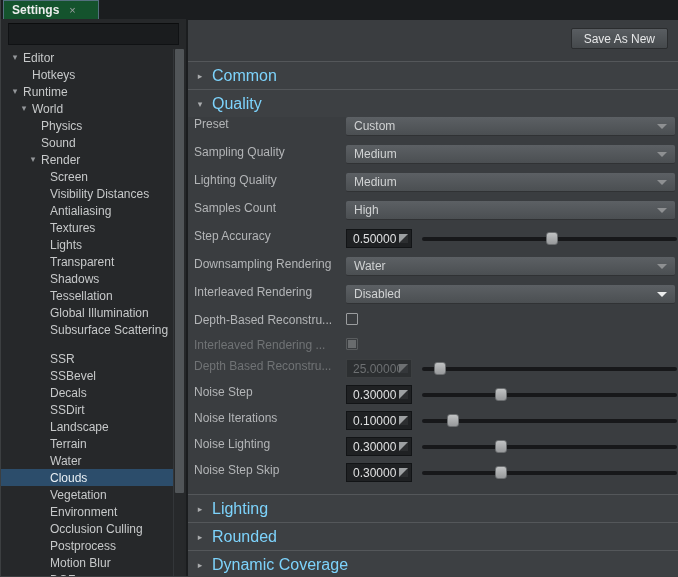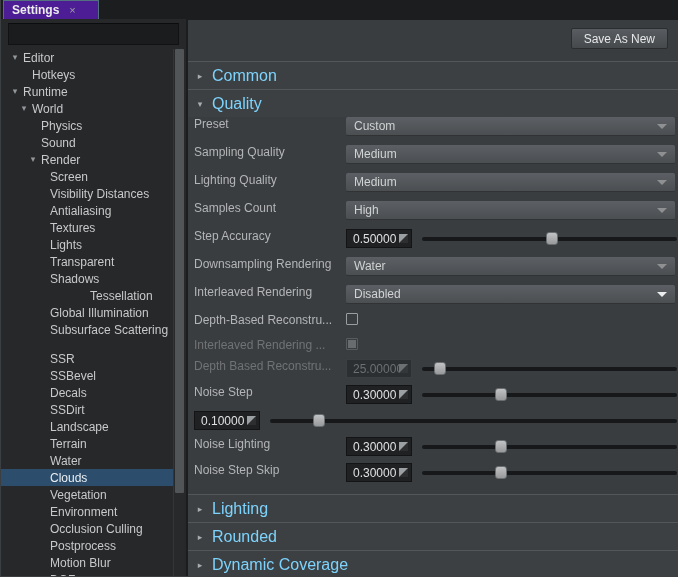--- a/index.html
+++ b/index.html
@@ -1,21 +1,21 @@
 <!DOCTYPE html>
 <html><head>
 <meta charset="utf-8">
 <style>
   html,body{margin:0;padding:0;background:#141517;}
   *{box-sizing:border-box;font-family:"Liberation Sans","DejaVu Sans",sans-serif;}
   .app{position:relative;width:678px;height:577px;background:#1b1d1f;overflow:hidden;
        border-left:1px solid #3c3f41;border-bottom:1px solid #3c3f41;}
   
   .tabbar{position:absolute;left:0;top:0;width:678px;height:19px;background:#1b1d1f;}
-  .tab{position:absolute;left:2px;top:0;height:19px;min-width:88px;background:#4c1d95;
+  .tab{position:absolute;left:2px;top:0;height:19px;min-width:88px;background:#14532d;
        border:1px solid #53707e;border-bottom:none;display:flex;align-items:center;
        padding:0 22px 0 8px;gap:10px;cursor:default;}
   .tab-label{color:#eceded;font-size:12px;font-weight:600;}
   .tab-close{color:#9da0a2;font-size:11px;line-height:11px;margin-left:auto;}
   
   .left-panel{position:absolute;left:0;top:19px;width:185px;height:558px;background:#26282a;}
   .search{position:absolute;left:7px;top:4px;width:171px;height:22px;background:#1a1c1e;
           border:1px solid #101214;border-top-color:#0b0c0d;color:#d0d2d3;font-size:12px;
           padding:0 5px;outline:none;}
   .tree{position:absolute;left:0;top:30px;width:172px;height:528px;overflow:hidden;}
@@ -133,21 +133,21 @@
           <span>Lights</span>
         </div>
         <div class="tree-item" style="padding-left: 33px;">
           <span class="tw"></span>
           <span>Transparent</span>
         </div>
         <div class="tree-item" style="padding-left: 33px;">
           <span class="tw"></span>
           <span>Shadows</span>
         </div>
-        <div class="tree-item" style="padding-left: 33px; margin-left: 40px;">
+        <div class="tree-item" style="padding-left: 33px;">
           <span class="tw"></span>
           <span>Tessellation</span>
         </div>
         <div class="tree-item" style="padding-left: 33px;">
           <span class="tw"></span>
           <span>Global Illumination</span>
         </div>
         <div class="tree-item" style="padding-left: 33px;">
           <span class="tw"></span>
           <span>Subsurface Scattering</span>
@@ -305,20 +305,21 @@
             <div class="numfield">
               <span class="num-value">0.30000</span>
               <span class="drag-icon"></span>
             </div>
             <div class="slider">
               <div class="slider-track"></div>
               <div class="slider-handle" style="left: calc(31% - 6px);"></div>
             </div>
           </div>
           <div class="row h26">
+            <span class="row-label">Noise Iterations</span>
             <div class="numfield">
               <span class="num-value">0.10000</span>
               <span class="drag-icon"></span>
             </div>
             <div class="slider">
               <div class="slider-track"></div>
               <div class="slider-handle" style="left: calc(12% - 6px);"></div>
             </div>
           </div>
           <div class="row h26">

